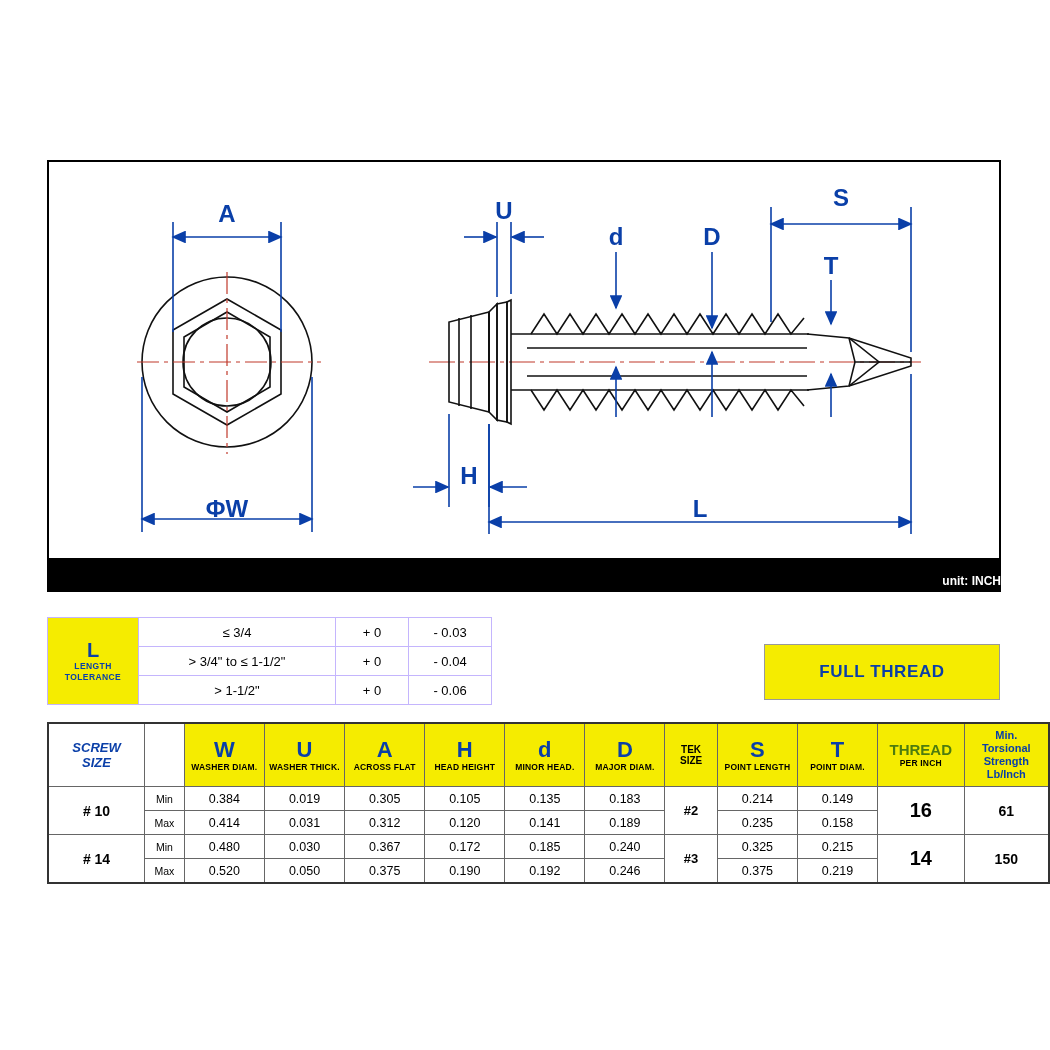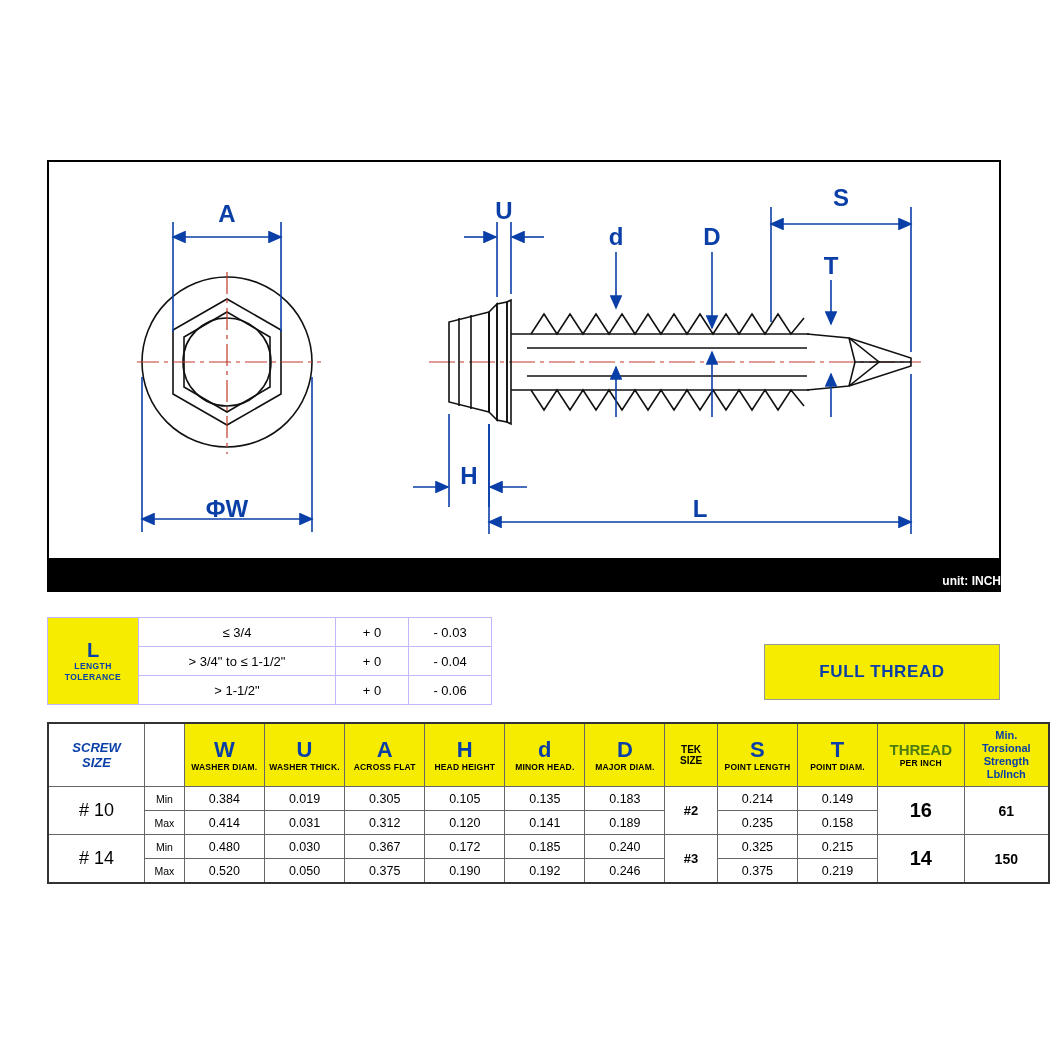--- a/index.html
+++ b/index.html
@@ -163,22 +163,22 @@
     font-size: 15px;
     line-height: 17px;
   }
   .hd-torsion {
     color: #0a3fa8;
     font-weight: bold;
     font-size: 11px;
     line-height: 13px;
   }
   #spec-table td.size-cell {
-    font-weight: normal;
-    font-size: 18px;
+    font-weight: bold;
+    font-size: 14px;
     width: 90px;
     margin-top: 25px;
   }
   #spec-table td.minmax {
     font-size: 10.5px;
     width: 33px;
   }
   #spec-table td.val { width: 74px; height: 23px; }
   #spec-table td.tek { width: 46px; font-weight: bold; font-size: 13px; }
   #spec-table td.sval { width: 74px; }

